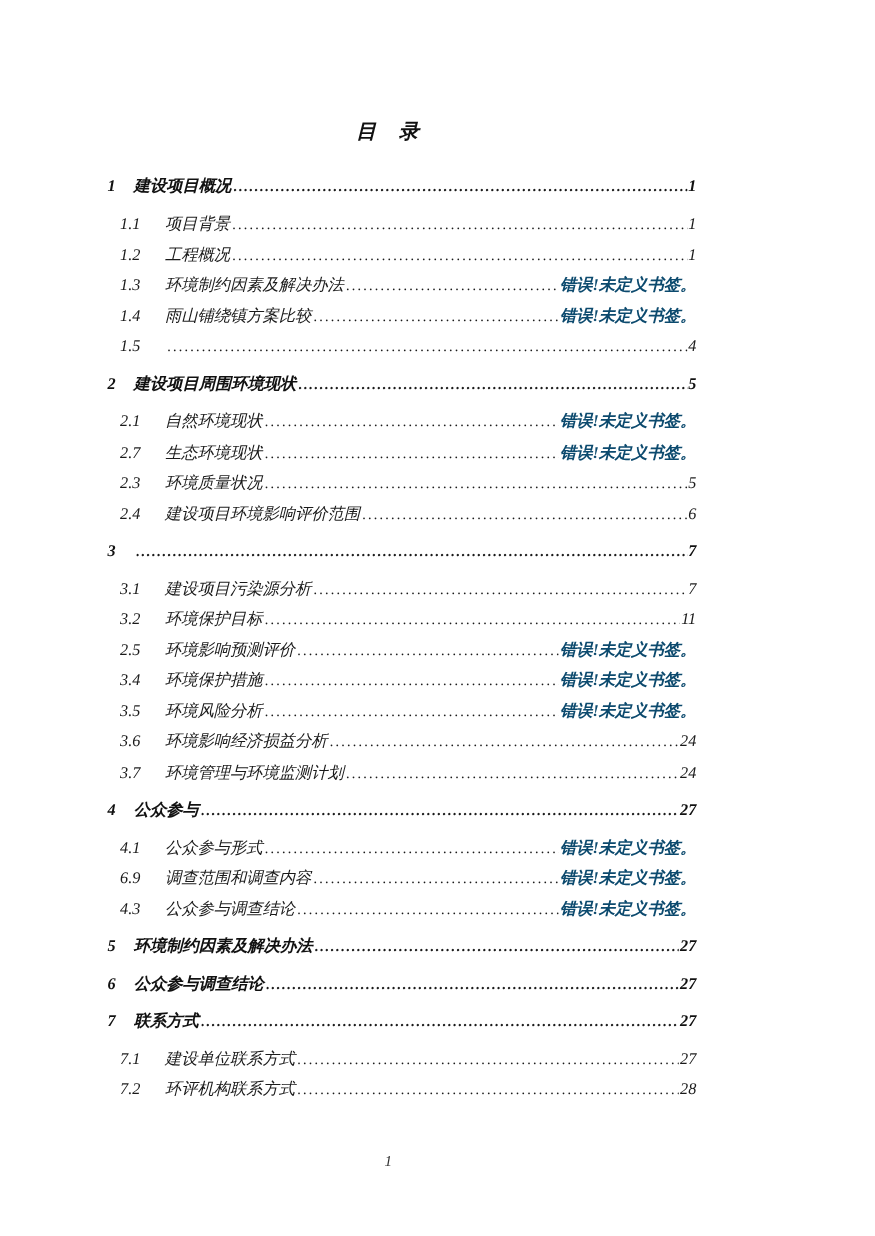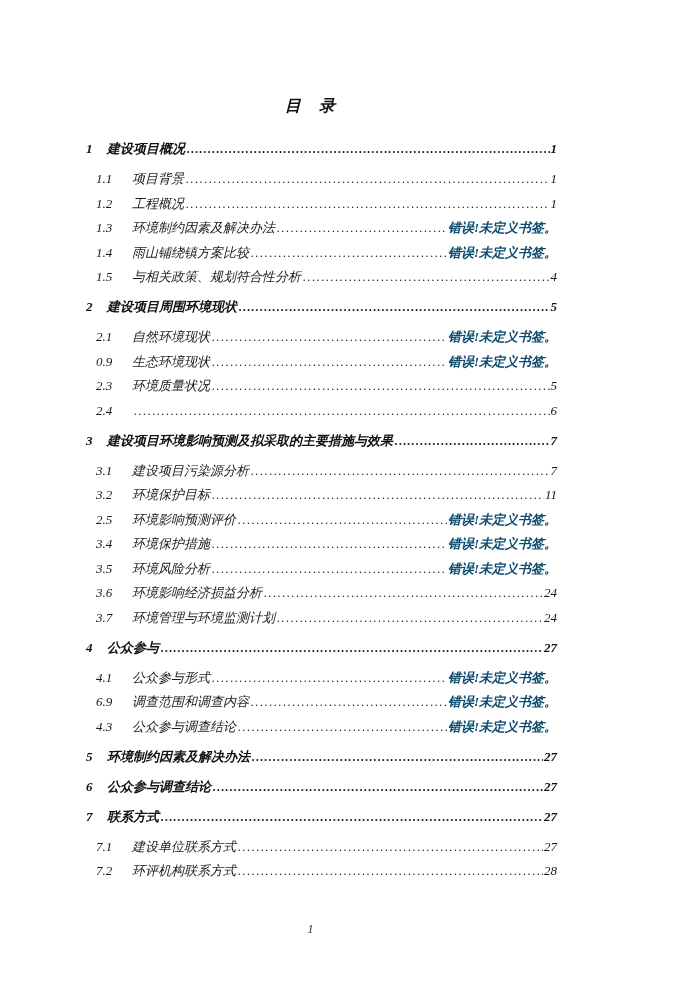--- a/index.html
+++ b/index.html
@@ -111,62 +111,61 @@
 
   <div class="entry level-2 error">
     <span class="num">1.4</span>
     <span class="title">雨山铺绕镇方案比较</span>
     <span class="dots">....................................................................................................................................................................................................................................................................</span>
     <span class="pg">错误!未定义书签。</span>
   </div>
 
   <div class="entry level-2">
     <span class="num">1.5</span>
-    <span class="title">与相关政策、规划符合性分析</span>
     <span class="dots">....................................................................................................................................................................................................................................................................</span>
     <span class="pg">4</span>
   </div>
 
   <div class="entry level-1">
     <span class="num">2</span>
     <span class="title">建设项目周围环境现状</span>
     <span class="dots">....................................................................................................................................................................................................................................................................</span>
     <span class="pg">5</span>
   </div>
 
   <div class="entry level-2 error">
     <span class="num">2.1</span>
     <span class="title">自然环境现状</span>
     <span class="dots">....................................................................................................................................................................................................................................................................</span>
     <span class="pg">错误!未定义书签。</span>
   </div>
 
   <div class="entry level-2 error">
-    <span class="num">0.9</span>
+    <span class="num">2.7</span>
     <span class="title">生态环境现状</span>
     <span class="dots">....................................................................................................................................................................................................................................................................</span>
     <span class="pg">错误!未定义书签。</span>
   </div>
 
   <div class="entry level-2">
     <span class="num">2.3</span>
     <span class="title">环境质量状况</span>
     <span class="dots">....................................................................................................................................................................................................................................................................</span>
     <span class="pg">5</span>
   </div>
 
   <div class="entry level-2">
     <span class="num">2.4</span>
+    <span class="title">建设项目环境影响评价范围</span>
     <span class="dots">....................................................................................................................................................................................................................................................................</span>
     <span class="pg">6</span>
   </div>
 
   <div class="entry level-1">
     <span class="num">3</span>
-    <span class="title">建设项目环境影响预测及拟采取的主要措施与效果</span>
     <span class="dots">....................................................................................................................................................................................................................................................................</span>
     <span class="pg">7</span>
   </div>
 
   <div class="entry level-2">
     <span class="num">3.1</span>
     <span class="title">建设项目污染源分析</span>
     <span class="dots">....................................................................................................................................................................................................................................................................</span>
     <span class="pg">7</span>
   </div>

